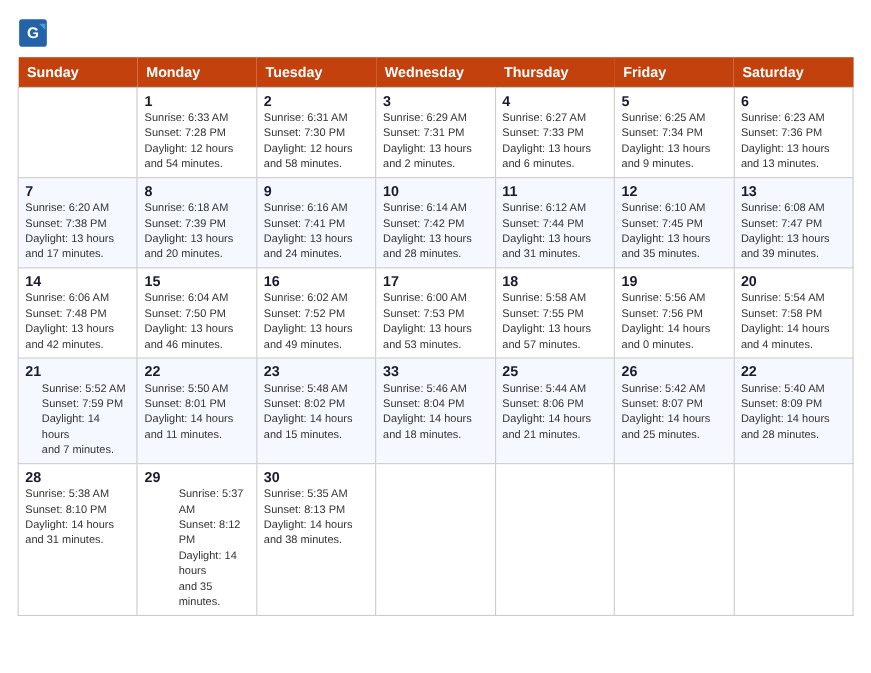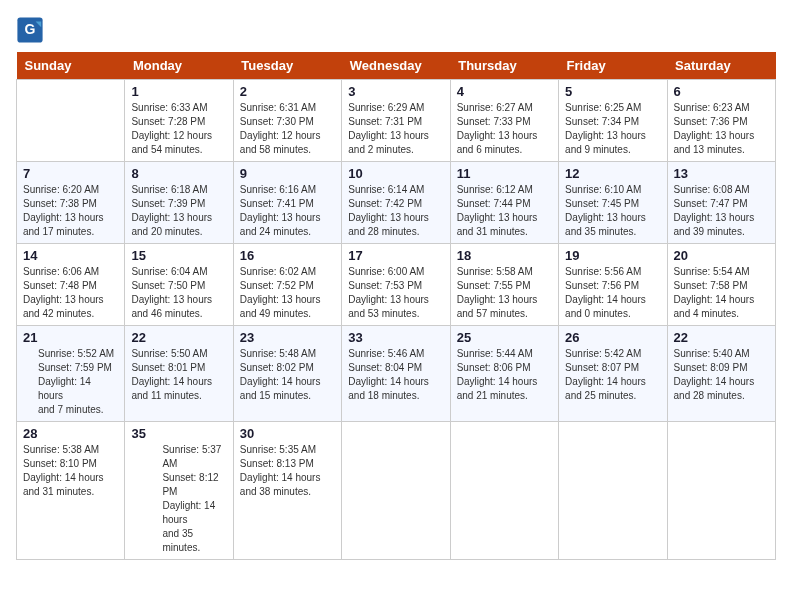--- a/index.html
+++ b/index.html
@@ -317,21 +317,21 @@
       </tr>
       <tr>
         <td>
           <div class="day-number">28</div>
           <div class="day-info" style="white-space: pre-line;">Sunrise: 5:38 AM
 Sunset: 8:10 PM
 Daylight: 14 hours
 and 31 minutes.</div>
         </td>
         <td>
-          <div class="day-number">35</div>
+          <div class="day-number">29</div>
           <div class="day-info" style="white-space: pre-line; margin-left: 31px;">Sunrise: 5:37 AM
 Sunset: 8:12 PM
 Daylight: 14 hours
 and 35 minutes.</div>
         </td>
         <td>
           <div class="day-number">30</div>
           <div class="day-info" style="white-space: pre-line;">Sunrise: 5:35 AM
 Sunset: 8:13 PM
 Daylight: 14 hours

